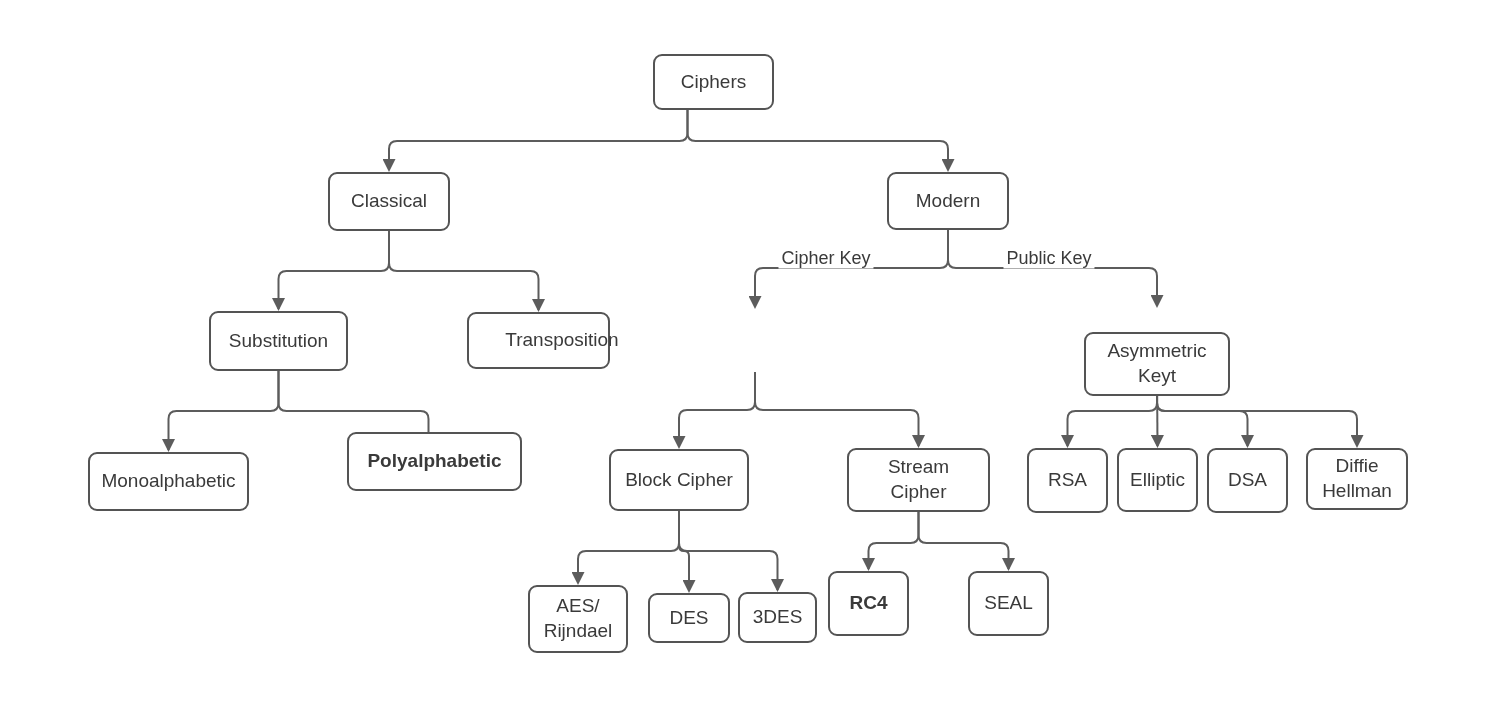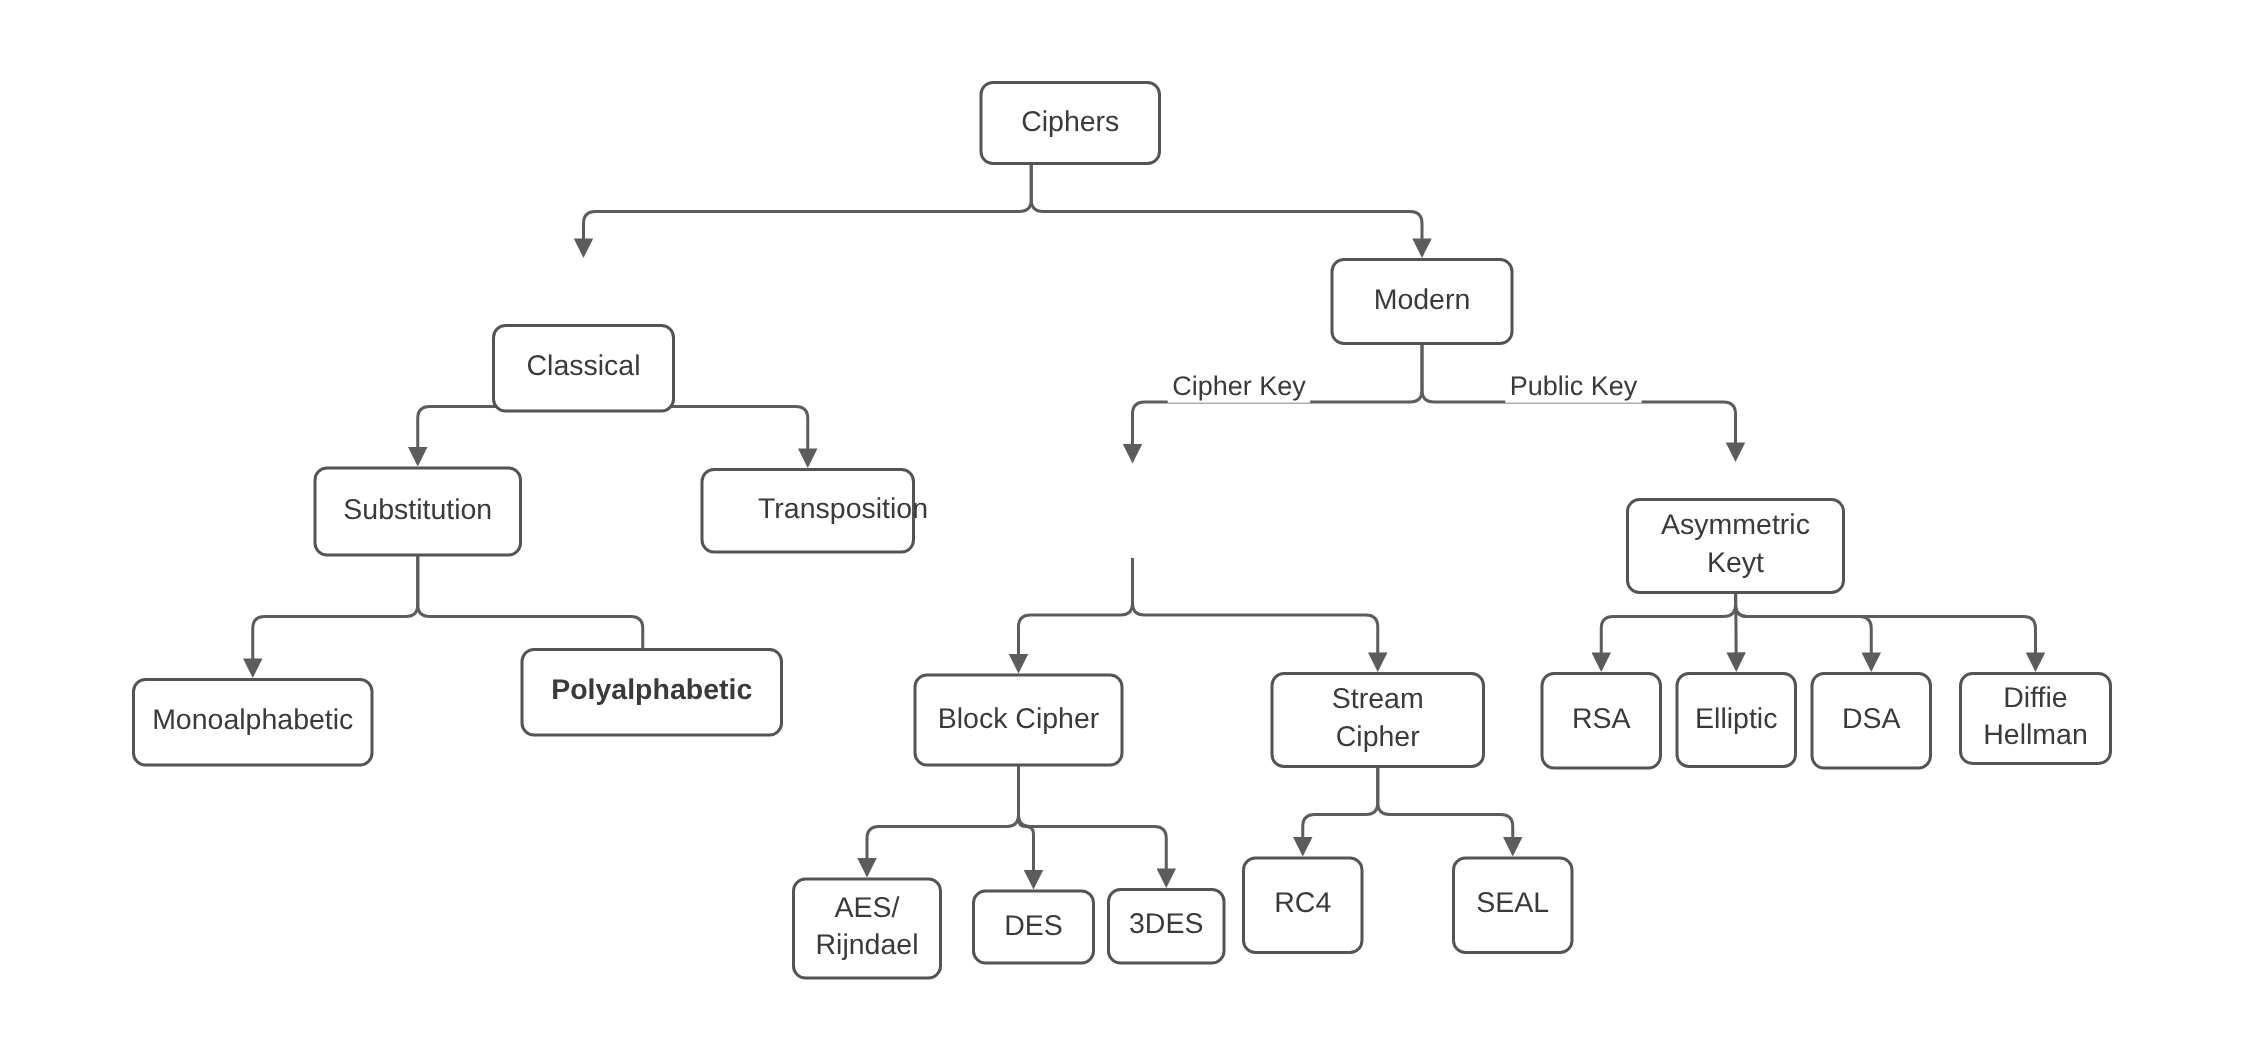--- a/index.html
+++ b/index.html
@@ -54,36 +54,36 @@
       <path class="edge" d="M 1157 371 L 1157.5 446" marker-end="url(#arrowhead)"></path>
       <path class="edge" d="M 1157 371 L 1157 403 Q 1157 411 1165 411 L 1239.5 411 Q 1247.5 411 1247.5 419 L 1247.5 446" marker-end="url(#arrowhead)"></path>
       <path class="edge" d="M 1157 371 L 1157 403 Q 1157 411 1165 411 L 1349 411 Q 1357 411 1357 419 L 1357 446" marker-end="url(#arrowhead)"></path>
       <path class="edge" d="M 679 510 L 679 543 Q 679 551 671 551 L 586 551 Q 578 551 578 559 L 578 583" marker-end="url(#arrowhead)"></path>
       <path class="edge" d="M 679 510 L 679 546 Q 679 551 684 551 L 684 551 Q 689 551 689 556 L 689 591" marker-end="url(#arrowhead)"></path>
       <path class="edge" d="M 679 510 L 679 543 Q 679 551 687 551 L 769.5 551 Q 777.5 551 777.5 559 L 777.5 590" marker-end="url(#arrowhead)"></path>
       <path class="edge" d="M 918.5 511 L 918.5 535 Q 918.5 543 910.5 543 L 876.5 543 Q 868.5 543 868.5 551 L 868.5 569" marker-end="url(#arrowhead)"></path>
       <path class="edge" d="M 918.5 511 L 918.5 535 Q 918.5 543 926.5 543 L 1000.5 543 Q 1008.5 543 1008.5 551 L 1008.5 569" marker-end="url(#arrowhead)"></path>
     </svg>
 <div class="node" style="left: 627px; top: 54px; width: 121px; height: 56px; margin-left: 26px;"><span>Ciphers</span></div>
-    <div class="node" style="left: 328px; top: 172px; width: 122px; height: 59px; margin-top: 44px;"><span>Classical</span></div>
+    <div class="node" style="left: 328px; top: 172px; width: 122px; height: 59px;"><span>Classical</span></div>
     <div class="node" style="left: 887px; top: 172px; width: 122px; height: 58px;"><span>Modern</span></div>
     <div class="node" style="left: 209px; top: 311px; width: 139px; height: 60px;"><span>Substitution</span></div>
     <div class="node" style="left: 467px; top: 312px; width: 143px; height: 57px; padding-left: 47px;"><span>Transposition</span></div>
     <div class="node" style="left: 88px; top: 452px; width: 161px; height: 59px;"><span>Monoalphabetic</span></div>
     <div class="node" style="left: 347px; top: 432px; width: 175px; height: 59px; font-weight: bold;"><span>Polyalphabetic</span></div>
     <div class="node" style="left: 1084px; top: 308px; width: 146px; height: 64px; margin-top: 24px;"><span>Asymmetric
 Keyt</span></div>
     <div class="node" style="left: 609px; top: 449px; width: 140px; height: 62px;"><span>Block Cipher</span></div>
     <div class="node" style="left: 847px; top: 448px; width: 143px; height: 64px;"><span>Stream
 Cipher</span></div>
     <div class="node" style="left: 528px; top: 585px; width: 100px; height: 68px;"><span>AES/
 Rijndael</span></div>
     <div class="node" style="left: 648px; top: 593px; width: 82px; height: 50px;"><span>DES</span></div>
     <div class="node" style="left: 738px; top: 592px; width: 79px; height: 51px; text-align: right;"><span>3DES</span></div>
-    <div class="node" style="left: 828px; top: 571px; width: 81px; height: 65px;"><span>RC4</span></div>
+    <div class="node" style="left: 828px; top: 571px; width: 81px; height: 65px; font-weight: bold;"><span>RC4</span></div>
     <div class="node" style="left: 968px; top: 571px; width: 81px; height: 65px;"><span>SEAL</span></div>
     <div class="node" style="left: 1027px; top: 448px; width: 81px; height: 65px;"><span>RSA</span></div>
     <div class="node" style="left: 1117px; top: 448px; width: 81px; height: 64px;"><span>Elliptic</span></div>
     <div class="node" style="left: 1207px; top: 448px; width: 81px; height: 65px;"><span>DSA</span></div>
     <div class="node" style="left: 1306px; top: 448px; width: 102px; height: 62px;"><span>Diffie
 Hellman</span></div>
     <div class="edge-label" style="left: 826px; top: 258px;">Cipher Key</div>
     <div class="edge-label" style="left: 1049px; top: 258px;">Public Key</div>
   </div>
 

